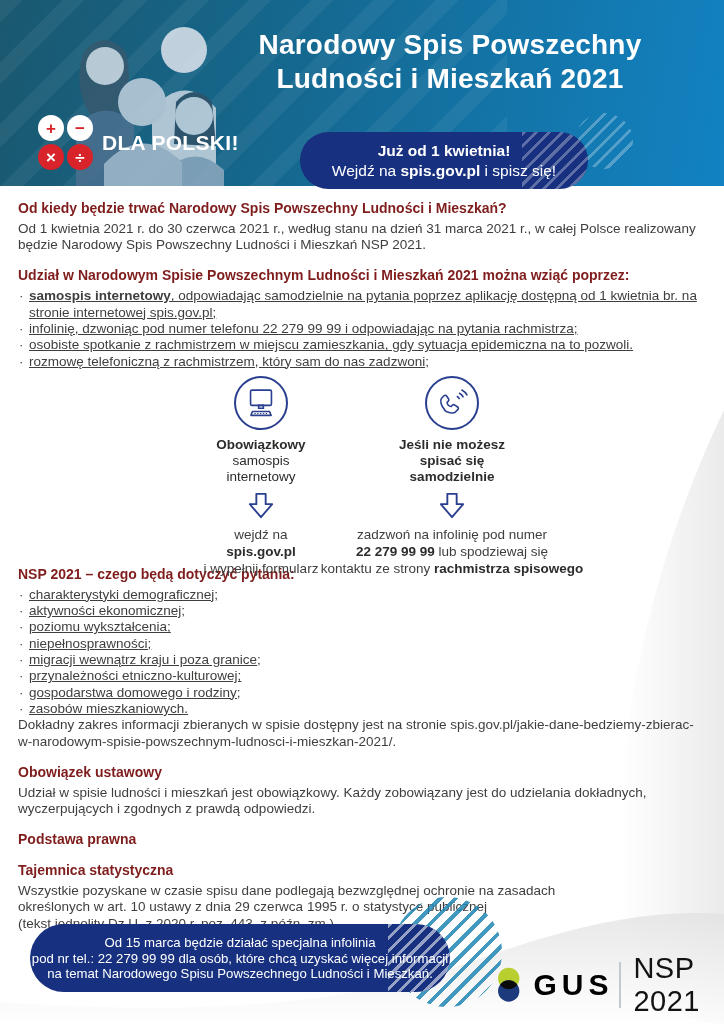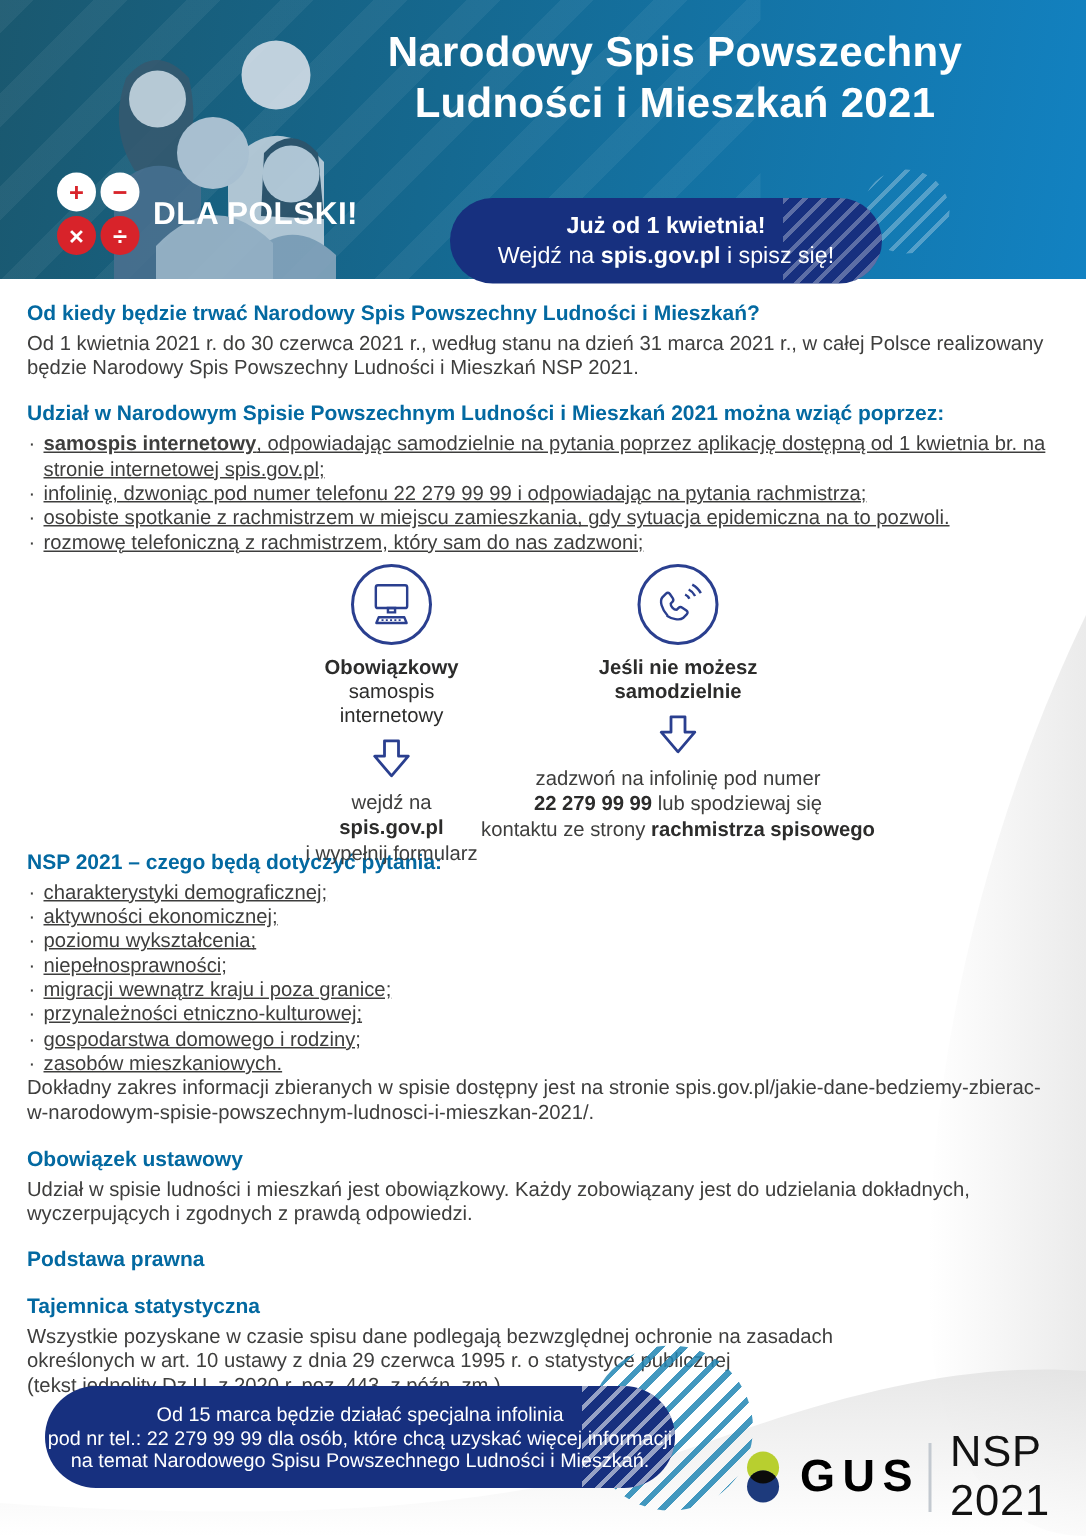--- a/index.html
+++ b/index.html
@@ -6,21 +6,21 @@
   html,body { background:#fff; }
   body { font-family:"Liberation Sans","DejaVu Sans",sans-serif; }
   .page{ position:relative; width:724px; height:1024px; background:#fff; overflow:hidden; }
 
   
   .header{ position:absolute; top:0; left:0; width:724px; height:186px;
     background:linear-gradient(100deg,#1a586f 0%,#15688f 40%,#1282c2 100%); }
   .header-stripes{ position:absolute; inset:0; width:70%;
     background:repeating-linear-gradient(135deg, rgba(255,255,255,0.055) 0 16px, transparent 16px 44px); }
   .photo{ position:absolute; left:6px; bottom:0; }
-  .title{ position:absolute; left:250px; top:18px; width:400px; text-align:center;
+  .title{ position:absolute; left:250px; top:28px; width:400px; text-align:center;
     color:#fff; font-size:28px; font-weight:bold; line-height:34px; letter-spacing:.2px; }
   .cta-stripe-ball{ position:absolute; left:575px; top:113px; width:58px; height:56px; border-radius:50%;
     background:repeating-linear-gradient(135deg, rgba(255,255,255,0.28) 0 3px, transparent 3px 10px); }
   .cta{ position:absolute; left:300px; top:112px; width:288px; height:57px; border-radius:29px;
     background:#17307f; color:#fff; text-align:center; padding-top:9px; overflow:hidden;margin-top:20px; }
   .cta::after{ content:""; position:absolute; right:0; top:0; bottom:0; width:66px;
     background:repeating-linear-gradient(135deg, rgba(255,255,255,0.30) 0 3px, transparent 3px 9px); }
   .cta .l1{ font-size:15.5px; font-weight:bold; line-height:20px; }
   .cta .l2{ font-size:15.5px; line-height:20px; }
   .logo{ position:absolute; left:38px; top:115px; display:flex; align-items:center; gap:9px; }
@@ -28,21 +28,21 @@
   .sym{ width:26px; height:26px; border-radius:50%; font-size:17px; font-weight:bold;
     display:flex; align-items:center; justify-content:center; line-height:1; }
   .sym.light{ background:#fff; color:#d8232a; }
   .sym.dark{ background:#d8232a; color:#fff; }
   .logo-text{ color:#fff; font-size:21px; line-height:25px; }
   .logo-text .b{ font-weight:bold; letter-spacing:.3px; }
 
   
   .content{ position:absolute; top:186px; left:0; width:724px; padding:11px 18px 0;
     font-size:13.5px; line-height:1.21; color:#3e3e3d; z-index:2; }
-  .content h3{ font-size:14px; color:#0369a1; margin:14px 0 4px; line-height:1.2; }
+  .content h3{ font-size:14px; color:#7f1d1d; margin:14px 0 4px; line-height:1.2; }
   .content h3.first{ margin-top:3px; }
   .content p{ margin:0; max-width:700px; }
   ul.dots{ list-style:none; margin:1px 0 0;text-decoration:underline; }
   ul.dots li{ position:relative; padding-left:11px; }
   ul.dots li::before{ content:"·"; position:absolute; left:1px; top:0; }
 
   
   .channels{ position:relative; height:176px; margin-top:6px; }
   .col{ position:absolute; top:0; text-align:center; }
   .col1{ left:148px; width:190px; }
@@ -176,20 +176,21 @@
         <div class="ring">
           <svg width="38" height="38" viewBox="0 0 40 40" fill="none" stroke="#2a3f8f" stroke-width="1.7">
             <path d="M12.5 27.5 c-4-4.5 -5.5-10 -3.5-12.5 l2.6-2.6 c.9-.9 2-.8 2.7 .2 l2 2.9 c.6 .9 .5 1.9-.2 2.6 l-1.2 1.2 c-.3 2 2.3 4.6 4.3 4.3 l1.2-1.2 c.7-.7 1.7-.8 2.6-.2 l2.9 2 c1 .7 1.1 1.8 .2 2.7 l-2.6 2.6 c-2.5 2-8 .5-11-1.5 z" stroke-linejoin="round"></path>
             <path d="M25 13 a6.5 6.5 0 0 1 3 3"></path>
             <path d="M27.5 9.5 a10 10 0 0 1 4.5 4.5"></path>
             <path d="M30 6 a14 14 0 0 1 6 6"></path>
           </svg>
         </div>
         <div class="cap">
           <div class="b">Jeśli nie możesz</div>
+          <div class="b">spisać się</div>
           <div class="b">samodzielnie</div>
         </div>
         <svg class="arr" width="30" height="28" viewBox="0 0 32 30">
           <path d="M11 2 H21 V13 H28 L16 27 L4 13 H11 Z" fill="#fff" stroke="#2a3f8f" stroke-width="2" stroke-linejoin="round"></path>
         </svg>
         <div class="sub">
           <div>zadzwoń na infolinię pod numer</div>
           <div><span class="b">22 279 99 99</span><span> lub spodziewaj się</span></div>
           <div><span>kontaktu ze strony </span><span class="b">rachmistrza spisowego</span></div>
         </div>

